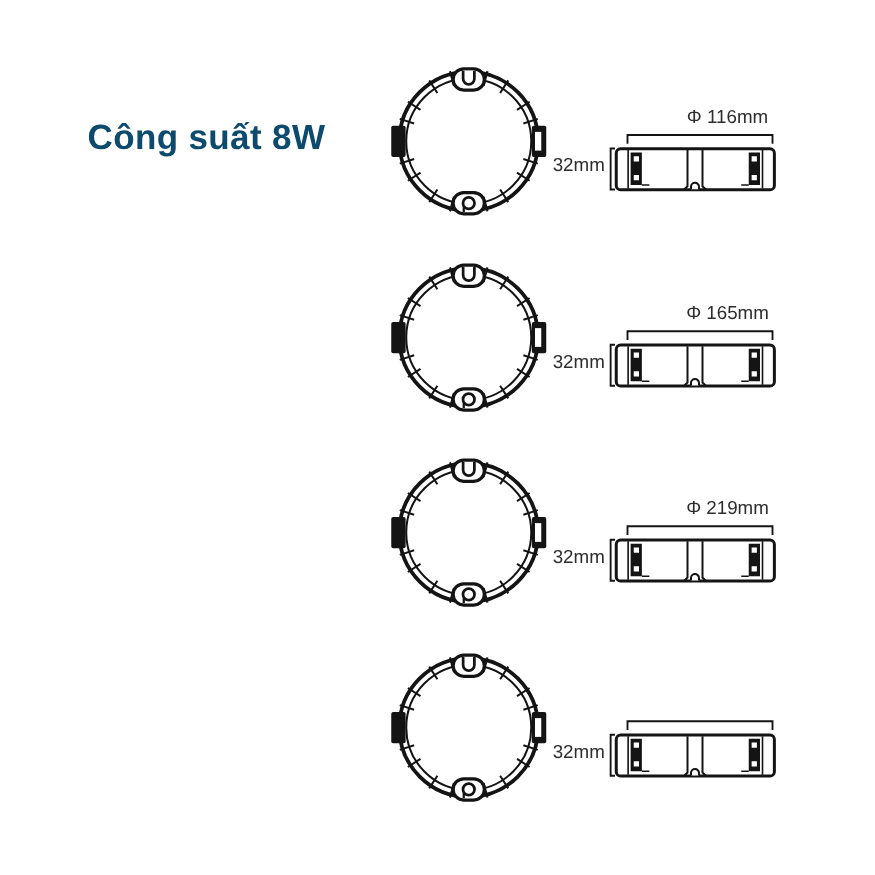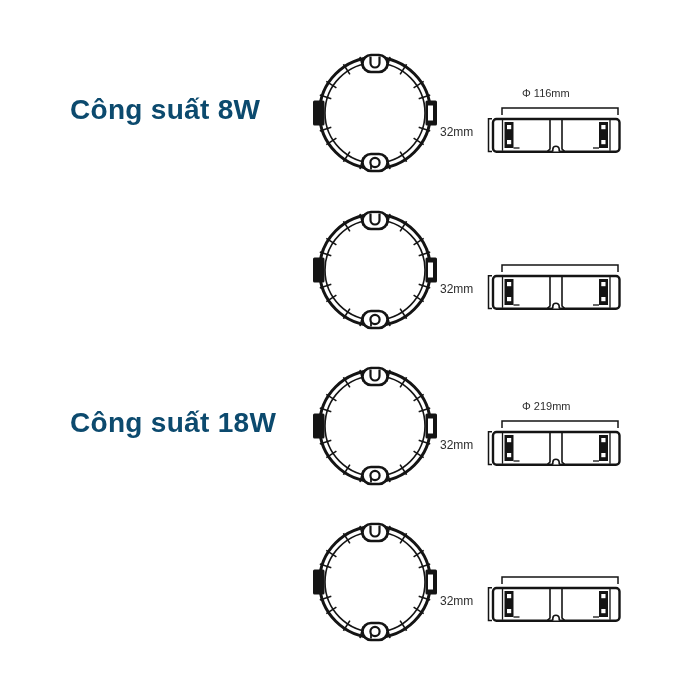--- a/index.html
+++ b/index.html
@@ -47,32 +47,33 @@
     left: 440px;
     top: 50px;
     width: 190px;
     height: 72px;
   }
   .phi-label {
     position: absolute;
     left: 82px;
     top: 0px;
     width: 120px;
-    font-size: 11px;
+    text-align: center;
+    font-size: 15px;
     line-height: 17px;
     color: #2e2e2e;
     white-space: nowrap;
   }
   .height-label {
     position: absolute;
     left: 0px;
     top: 39px;
     width: 46px;
-    text-align: left;
-    font-size: 12px;
+    text-align: center;
+    font-size: 15px;
     line-height: 17px;
     color: #2e2e2e;
     white-space: nowrap;
   }
   .geom {
     position: absolute;
     left: 46px;
     top: 20px;
     width: 136px;
     height: 50px;
@@ -155,29 +156,29 @@
           <use href="#sym-side"></use>
         </svg>
     </div>
   </div>
 
   <div class="row row-1">
     <svg class="topview" viewBox="0 0 130 126">
         <use href="#sym-ring"></use>
       </svg>
     <div class="side">
+      <div class="phi-label">Φ 165mm</div>
       <div class="height-label">32mm</div>
       <svg class="geom" viewBox="0 0 136 50">
           <use href="#sym-side"></use>
         </svg>
     </div>
   </div>
 
   <div class="row row-2">
-    <div class="power-label">Công suất 18W</div>
     <svg class="topview" viewBox="0 0 130 126">
         <use href="#sym-ring"></use>
       </svg>
     <div class="side">
       <div class="phi-label">Φ 219mm</div>
       <div class="height-label">32mm</div>
       <svg class="geom" viewBox="0 0 136 50">
           <use href="#sym-side"></use>
         </svg>
     </div>

